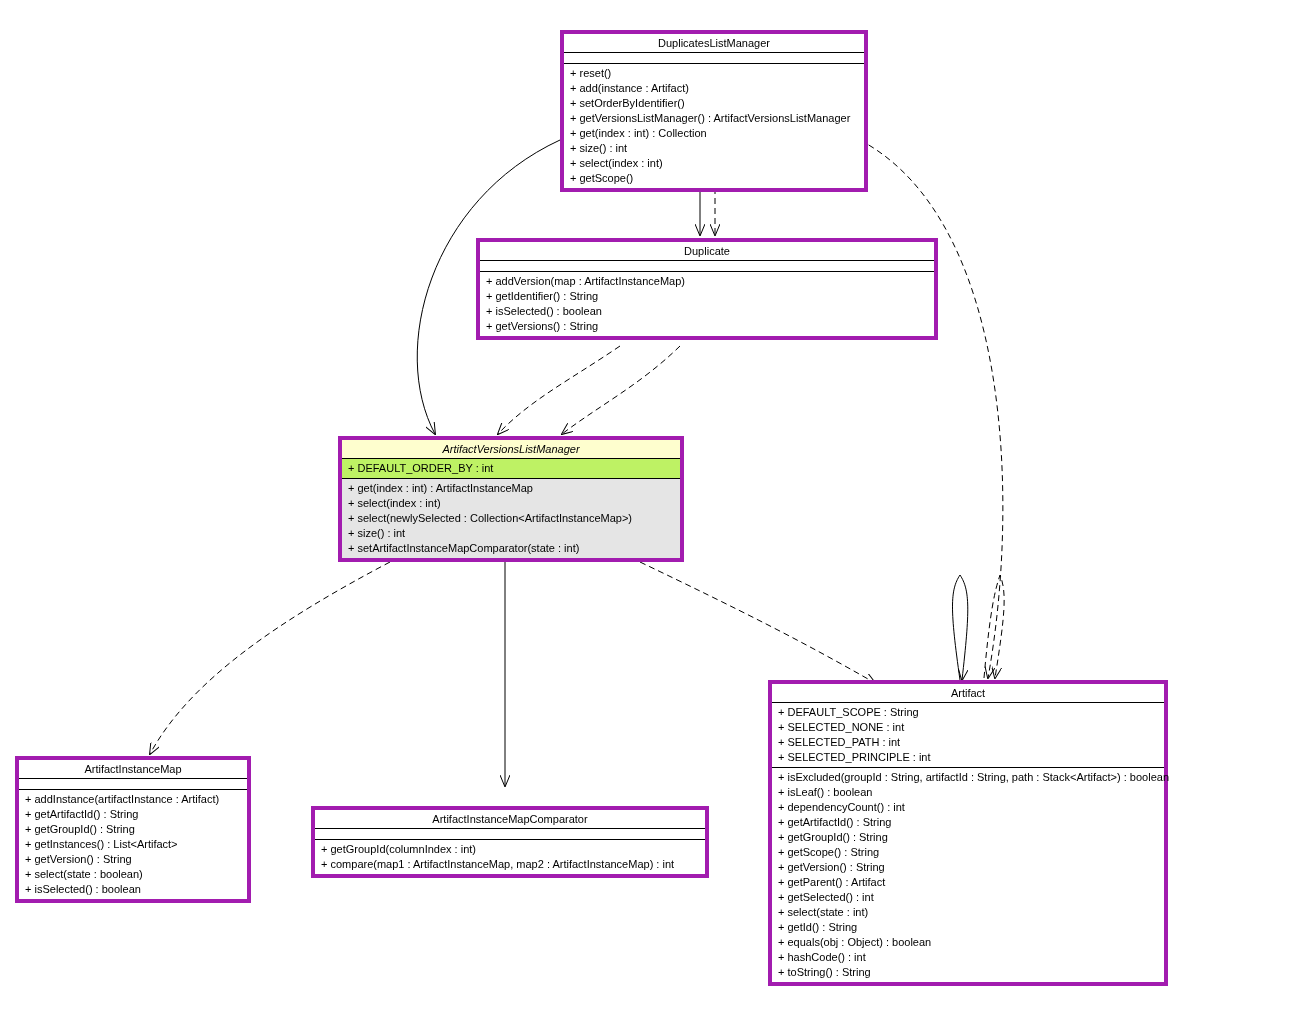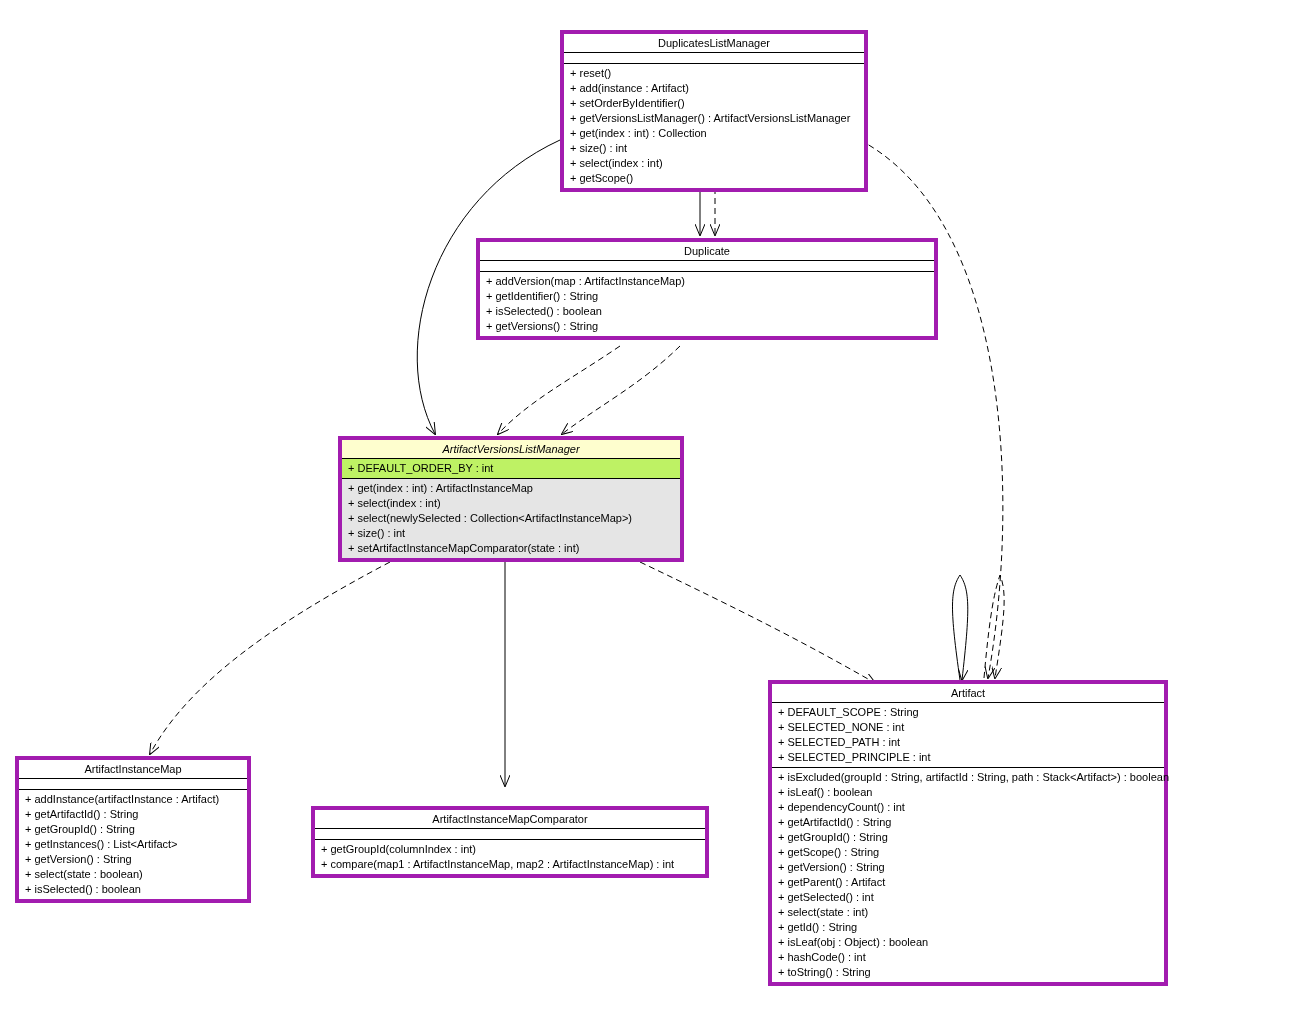--- a/index.html
+++ b/index.html
@@ -166,17 +166,17 @@
     <div>+ isLeaf() : boolean</div>
     <div>+ dependencyCount() : int</div>
     <div>+ getArtifactId() : String</div>
     <div>+ getGroupId() : String</div>
     <div>+ getScope() : String</div>
     <div>+ getVersion() : String</div>
     <div>+ getParent() : Artifact</div>
     <div>+ getSelected() : int</div>
     <div>+ select(state : int)</div>
     <div>+ getId() : String</div>
-    <div>+ isLeaf(obj : Object) : boolean</div>
+    <div>+ equals(obj : Object) : boolean</div>
     <div>+ hashCode() : int</div>
     <div>+ toString() : String</div>
   </div>
 </div>
 
 </body></html>

